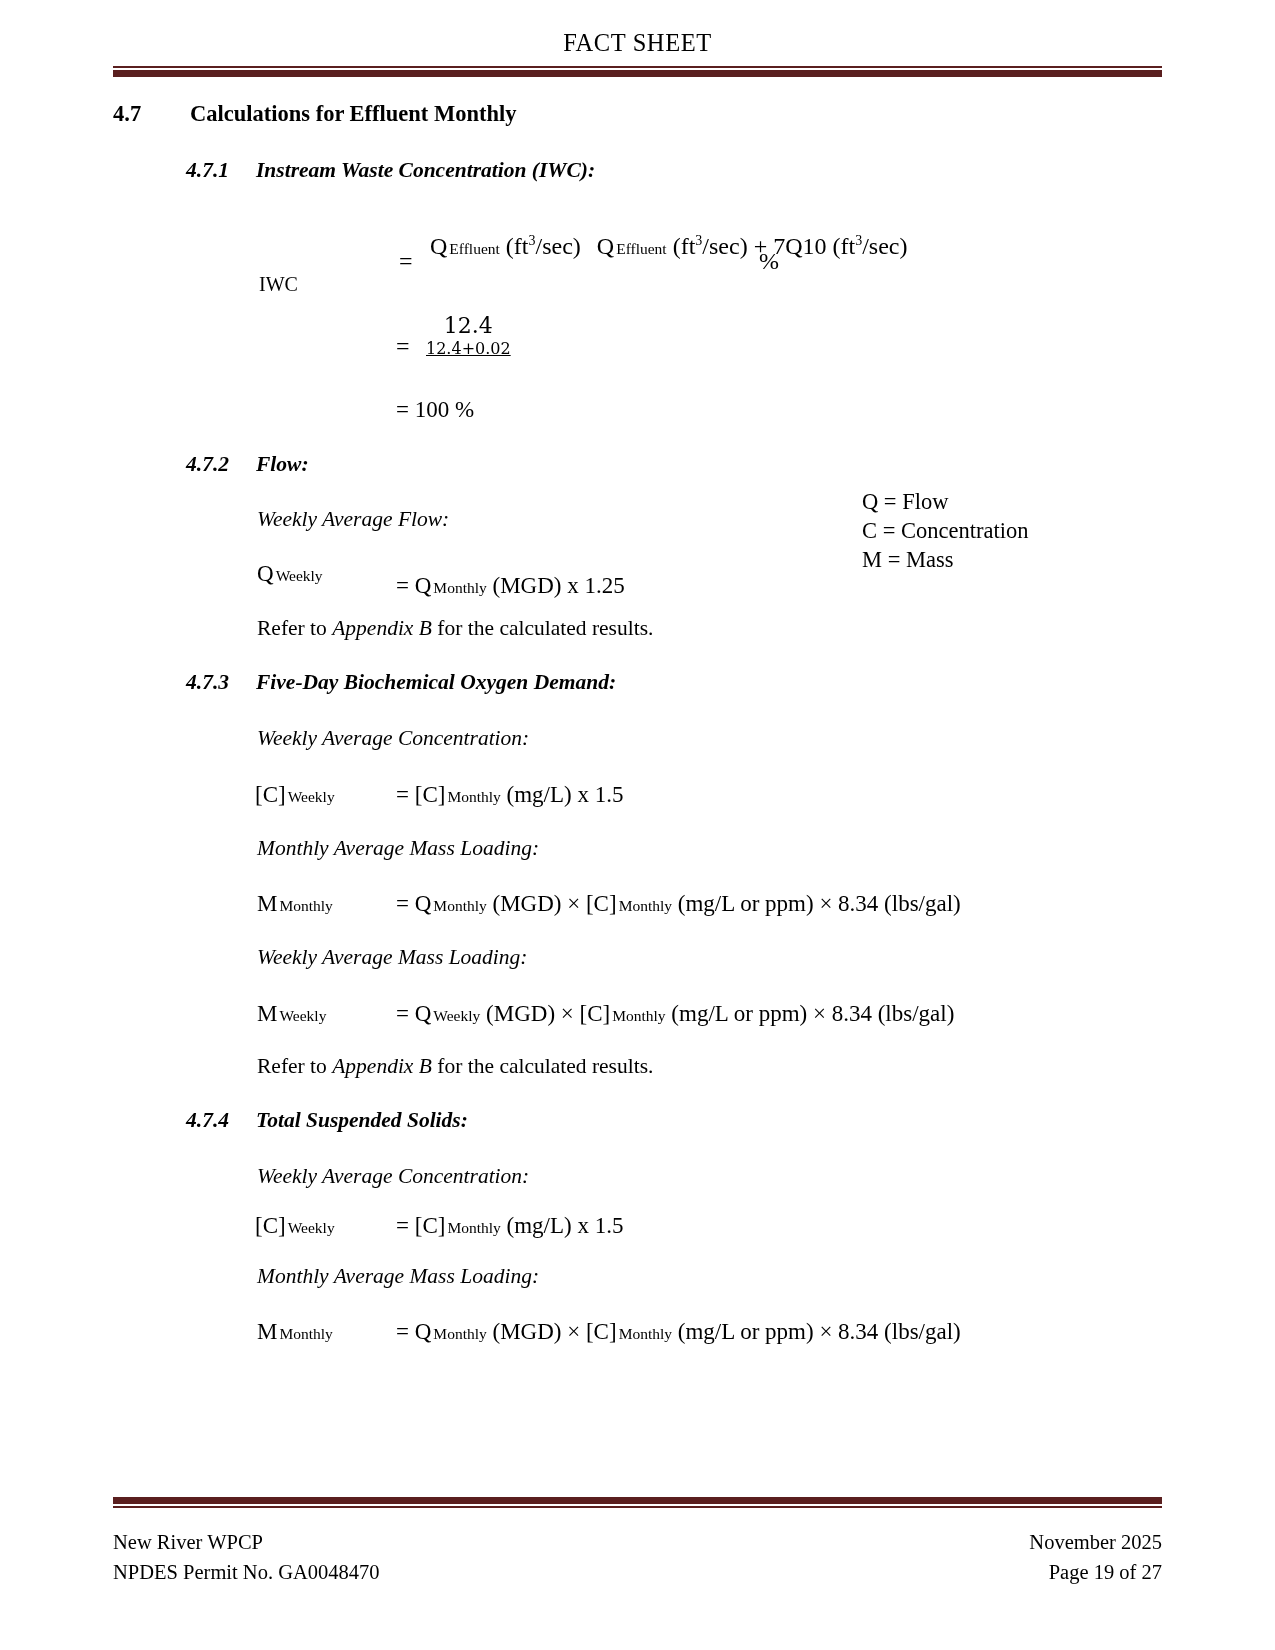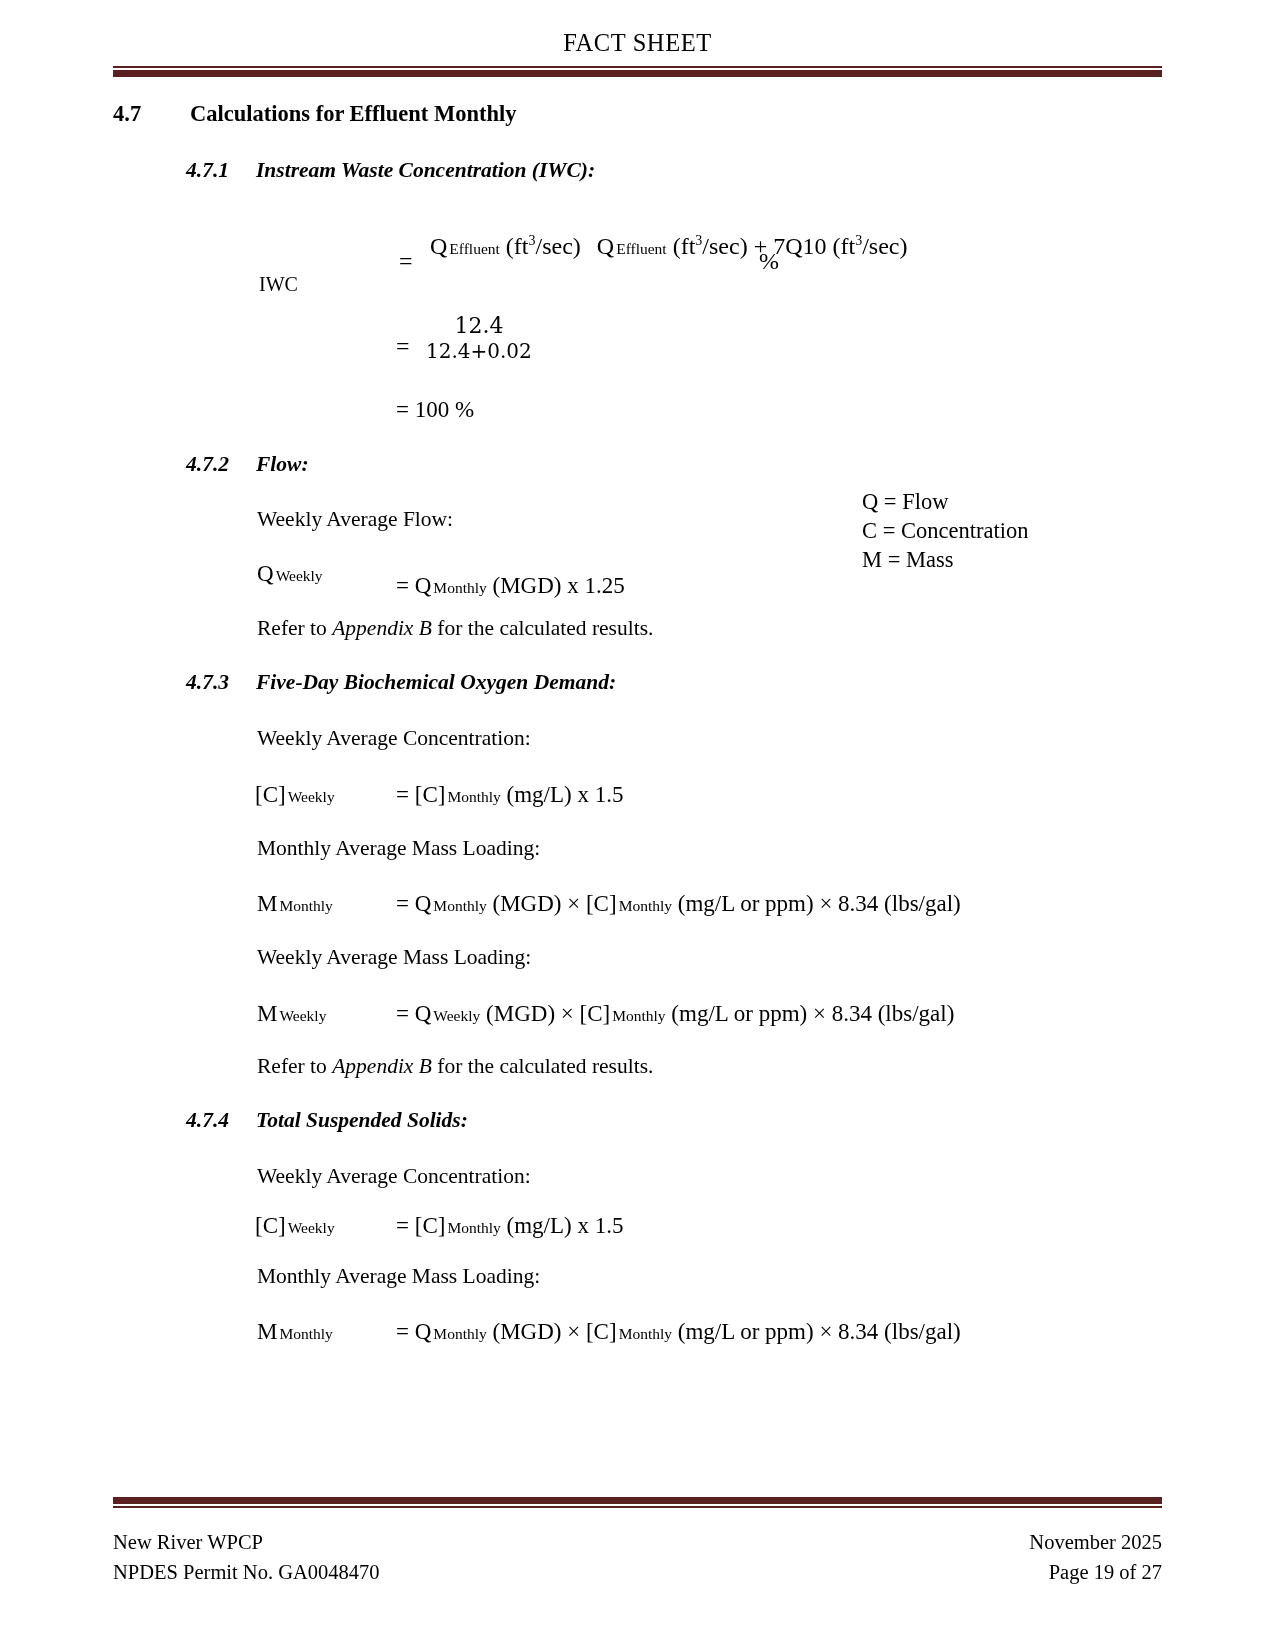--- a/index.html
+++ b/index.html
@@ -107,20 +107,21 @@
   .subsec-head {
     position: absolute;
     font-weight: bold;
     font-style: italic;
     font-size: 21.5px;
     white-space: nowrap;
   }
 
   .italic-label {
     position: absolute;
+    font-style: italic;
     font-size: 21.5px;
     white-space: nowrap;
   }
 
   .plain-line {
     position: absolute;
     font-size: 21.5px;
     white-space: nowrap;
   }
   .plain-line i { font-style: italic; }
@@ -223,23 +224,24 @@
     font-size: 22px;
     padding: 0 6px 2px 6px;
     line-height: 1.2;
   }
   .numfrac .bar {
     border-top: 2px solid #000;
     height: 0;
     width: 100%;
   }
   .numfrac .den {
-    font-size: 20px;
+    font-size: 16px;
     padding: 3px 6px 0 6px;
     line-height: 1.2;
+    text-decoration: underline;
   }
   .result-line {
     position: absolute;
     left: 396px;
     top: 389px;
     font-size: 23px;
     white-space: nowrap;
   }
 
   

